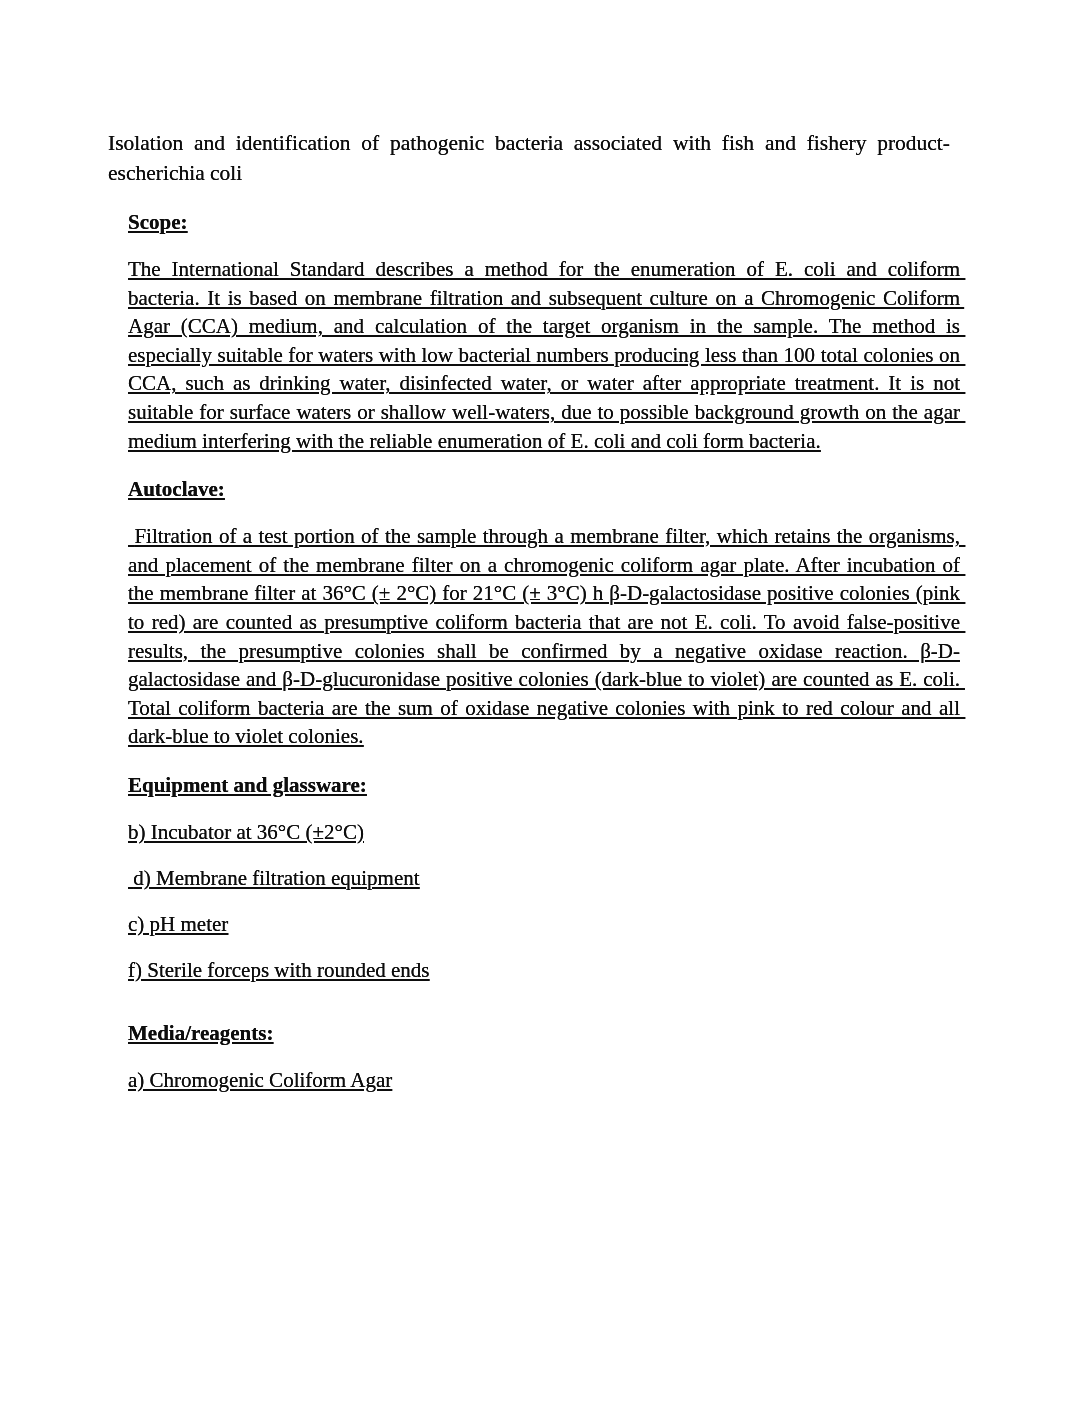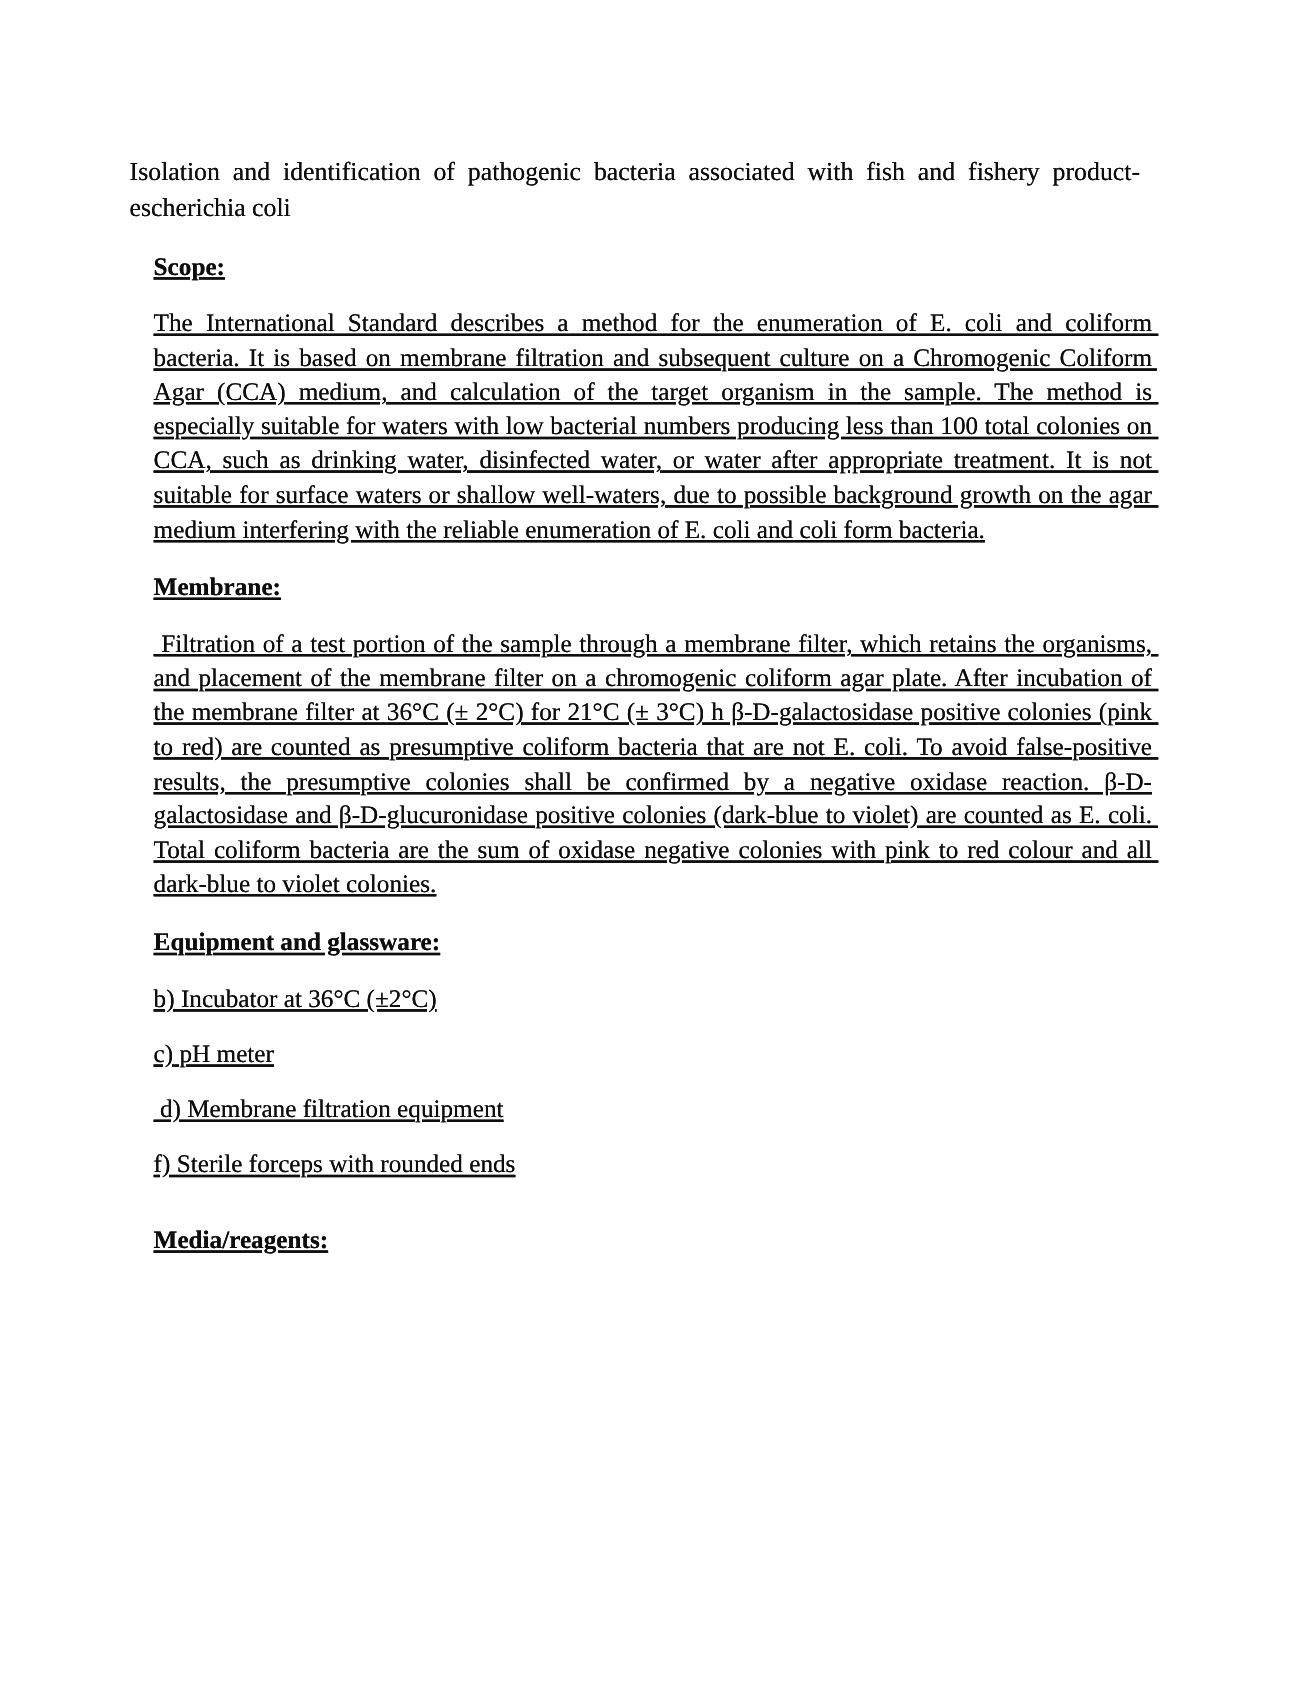--- a/index.html
+++ b/index.html
@@ -63,25 +63,26 @@
 <body>
 
 <div class="page">
   <h1 class="doc-title">Isolation and identification of pathogenic bacteria associated with fish and fishery product- escherichia coli</h1>
 
   <div class="doc-body">
 
     <h2 class="sec-heading">Scope:</h2>
     <p class="body-para">The International Standard describes a method for the enumeration of E. coli and coliform bacteria. It is based on membrane filtration and subsequent culture on a Chromogenic Coliform Agar (CCA) medium, and calculation of the target organism in the sample. The method is especially suitable for waters with low bacterial numbers producing less than 100 total colonies on CCA, such as drinking water, disinfected water, or water after appropriate treatment. It is not suitable for surface waters or shallow well-waters, due to possible background growth on the agar medium interfering with the reliable enumeration of E. coli and coli form bacteria.</p>
 
-    <h2 class="sec-heading">Membrane:</h2>
+    <h2 class="sec-heading">Autoclave:</h2>
     <p class="body-para"> Filtration of a test portion of the sample through a membrane filter, which retains the organisms, and placement of the membrane filter on a chromogenic coliform agar plate. After incubation of the membrane filter at 36°C (± 2°C) for 21°C (± 3°C) h β-D-galactosidase positive colonies (pink to red) are counted as presumptive coliform bacteria that are not E. coli. To avoid false-positive results, the presumptive colonies shall be confirmed by a negative oxidase reaction. β-D-galactosidase and β-D-glucuronidase positive colonies (dark-blue to violet) are counted as E. coli. Total coliform bacteria are the sum of oxidase negative colonies with pink to red colour and all dark-blue to violet colonies.</p>
 
     <h2 class="sec-heading">Equipment and glassware:</h2>
     <p class="list-item">b) Incubator at 36°C (±2°C)</p>
+    <p class="list-item"> d) Membrane filtration equipment</p>
     <p class="list-item">c) pH meter</p>
-    <p class="list-item"> d) Membrane filtration equipment</p>
     <p class="list-item">f) Sterile forceps with rounded ends</p>
 
     <h2 class="sec-heading media-gap">Media/reagents:</h2>
+    <p class="list-item">a) Chromogenic Coliform Agar</p>
 
   </div>
 </div>
 
 </body></html>

